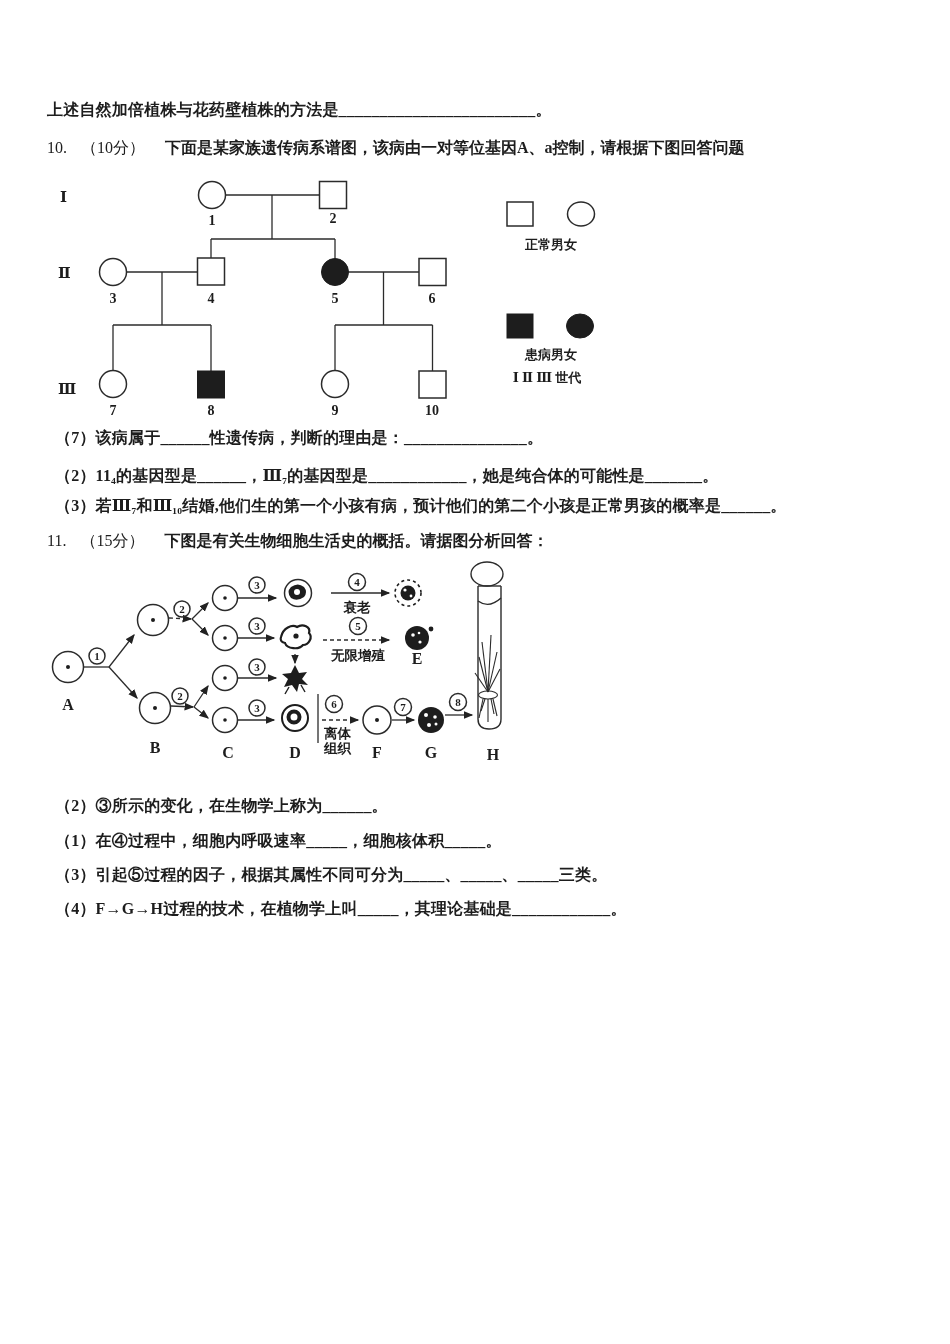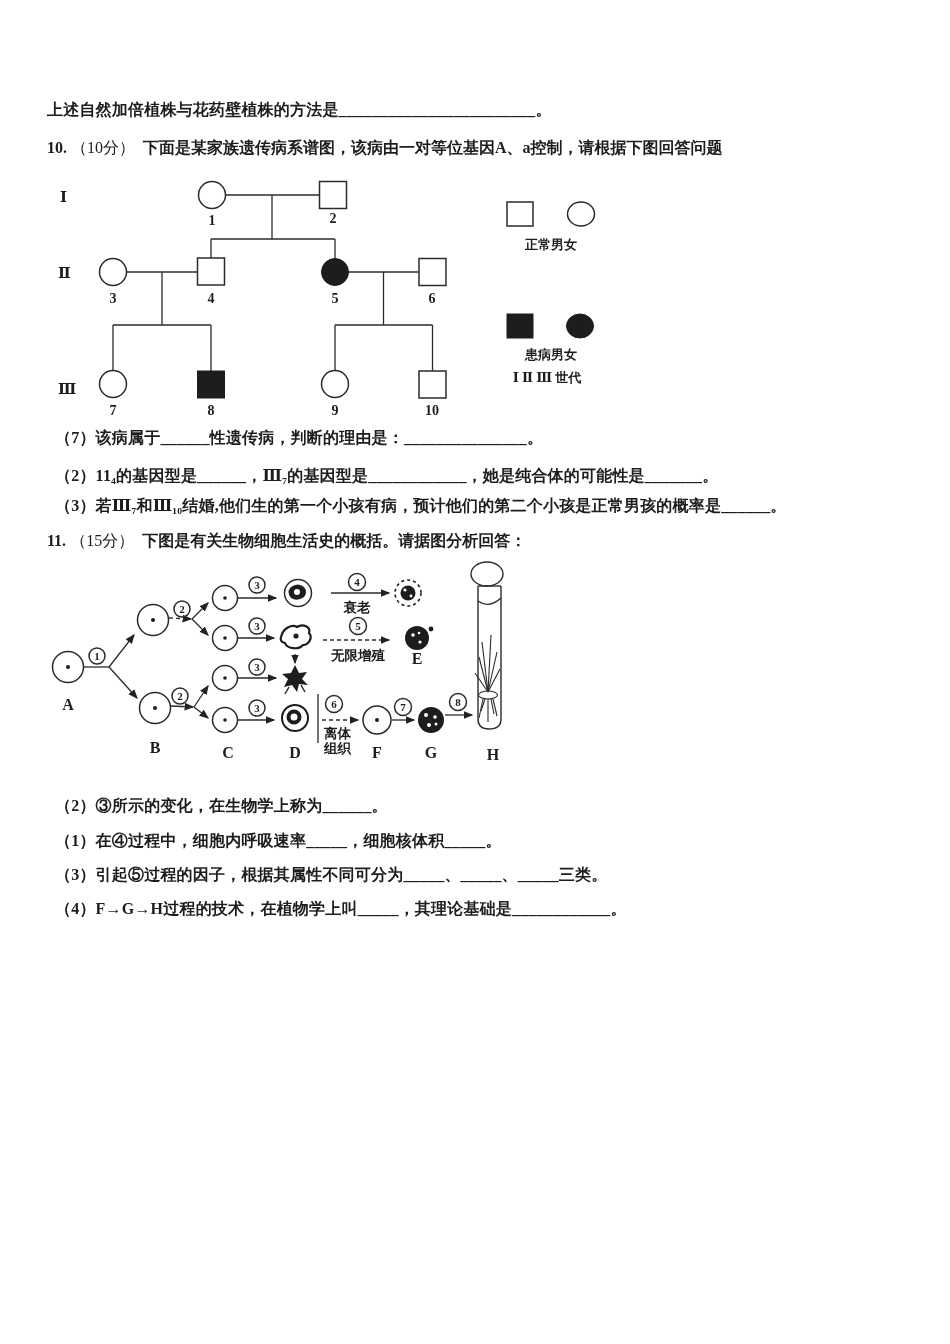--- a/index.html
+++ b/index.html
@@ -1,22 +1,22 @@
 <!DOCTYPE html>
 <html><head>
 <meta charset="utf-8">
 <style>
   html,body{margin:0;padding:0;background:#ffffff;}
   .page{position:relative;width:950px;height:968px;background:#ffffff;overflow:hidden;
         font-family:"Liberation Serif","DejaVu Serif",serif;color:#1d1d1d;}
   .line{position:absolute;white-space:nowrap;font-size:16px;font-weight:600;letter-spacing:.2px;}
   .intro{font-weight:700;}
   .heading{position:absolute;white-space:nowrap;font-size:16px;}
-  .qnum{font-weight:700;}
-  .qscore{font-weight:500;margin-right:4px;}
+  .qnum{font-weight:400;margin-right:10px;}
+  .qscore{font-weight:500;margin-right:16px;}
   .qtext{font-weight:700;}
   .sub{font-weight:600;}
   svg{position:absolute;}
   svg text{font-family:"Liberation Serif","DejaVu Serif",serif;fill:#1d1d1d;}
   .diag-lines{fill:none;stroke:#2b2b2b;stroke-width:1.3px;}
   .shape{fill:none;stroke:#2b2b2b;stroke-width:1.5px;}
   .filled{fill:#1d1d1d;stroke:#1d1d1d;}
   .num{font-size:14px;font-weight:700;text-anchor:middle;}
   .gen{font-size:15px;font-weight:700;}
   .legend-txt{font-size:13px;font-weight:600;text-anchor:middle;}

